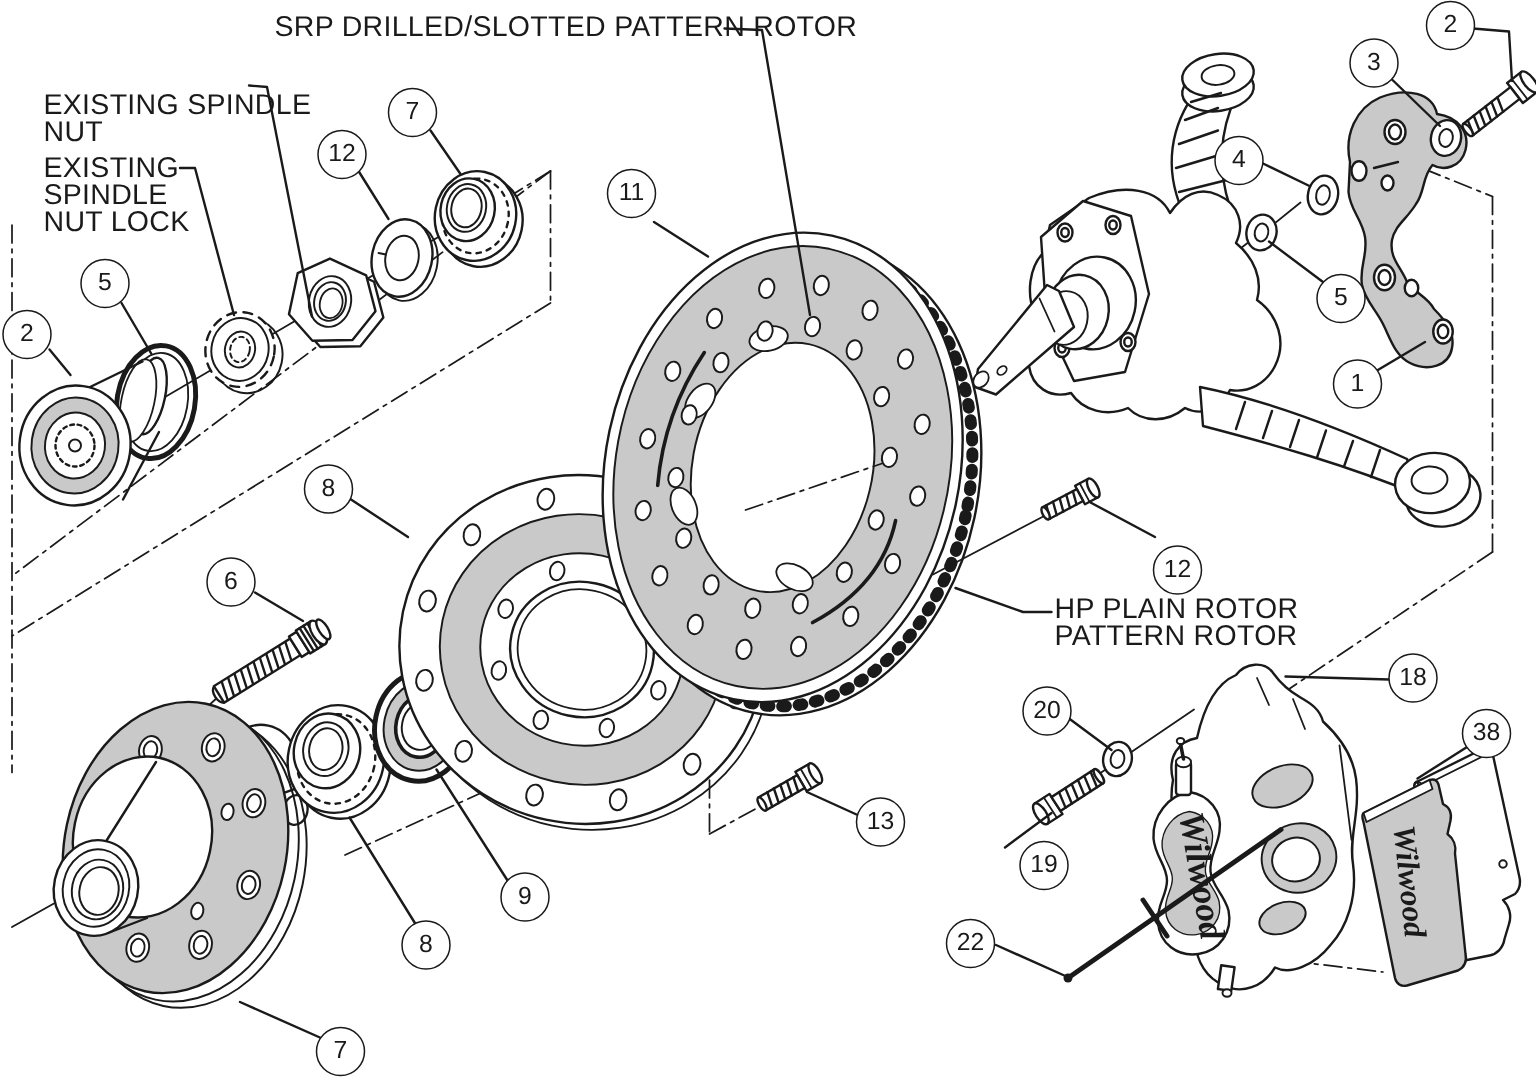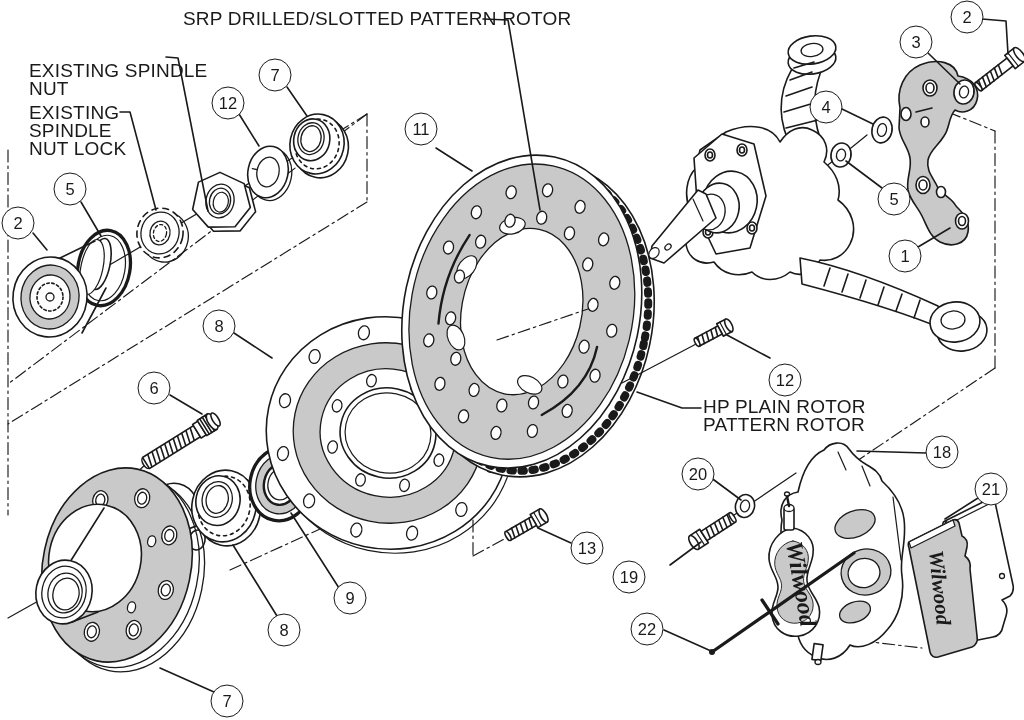--- a/index.html
+++ b/index.html
@@ -490,16 +490,16 @@
 <div class="co" style="left:350px;top:598px">9</div>
 <div class="co" style="left:219px;top:326px">8</div>
 <div class="co" style="left:421px;top:129px">11</div>
 <div class="co" style="left:785px;top:380px">12</div>
 <div class="co" style="left:587px;top:548px">13</div>
 <div class="co" style="left:275px;top:75px">7</div>
 <div class="co" style="left:228px;top:103px">12</div>
 <div class="co" style="left:18px;top:223px">2</div>
 <div class="co" style="left:70px;top:189px">5</div>
 <div class="co" style="left:942px;top:452px">18</div>
-<div class="co" style="left:629px;top:577px">19</div>
+<div class="co" style="left:696px;top:577px">19</div>
 <div class="co" style="left:698px;top:474px">20</div>
-<div class="co" style="left:991px;top:489px">21</div>
+<div class="co" style="left:991px;top:489px">38</div>
 <div class="co" style="left:647px;top:629px">22</div>
 
 </body></html>

